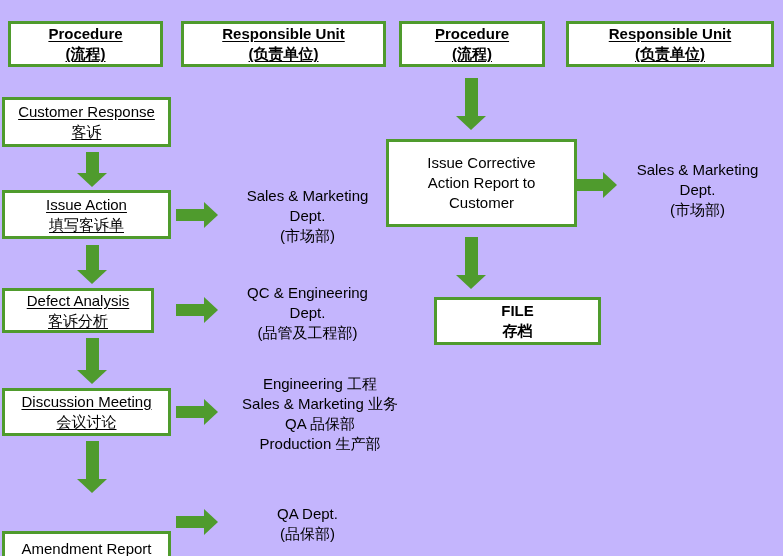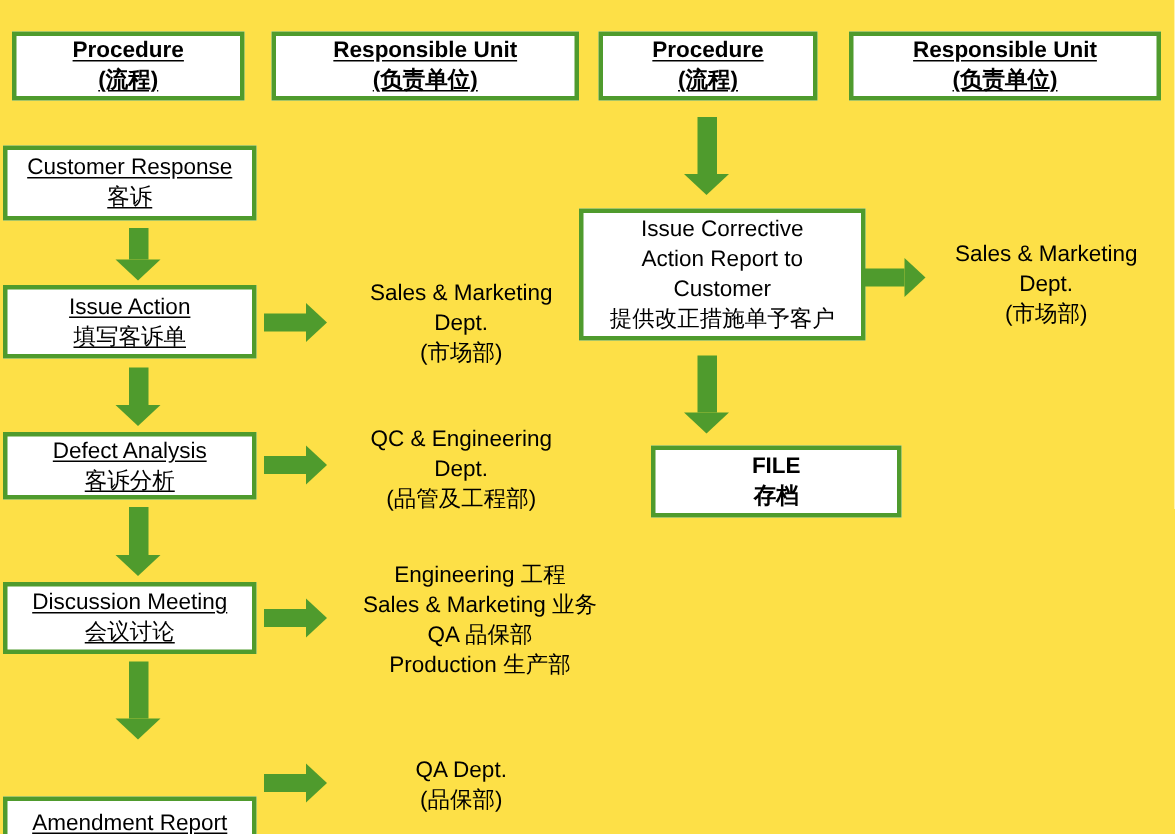--- a/index.html
+++ b/index.html
@@ -1,18 +1,18 @@
 <!DOCTYPE html>
 <html style="--green: #4F9B2D;"><head>
 <meta charset="utf-8">
 <style>
   * { box-sizing: border-box; margin: 0; padding: 0; }
   html, body { background: #ffffff; }
   body { font-family: "Liberation Sans", sans-serif; color: #000; }
-  .canvas { position: relative; width: 783px; height: 556px; background: #fde047; overflow: hidden; }
+  .canvas { position: relative; width: 783px; height: 556px; background: #c4b5fd; overflow: hidden; }
   .abs { position: absolute; }
   .box {
     border: 3px solid var(--green, #4F9B2D);
     background: #fff;
     display: flex; flex-direction: column;
     align-items: center; justify-content: center;
     text-align: center;
     font-size: 15px; line-height: 20px;
   }
   .hbox { font-weight: bold; }
@@ -82,21 +82,21 @@
     <div>Sales &amp; Marketing</div>
     <div>Dept.</div>
     <div>(市场部)</div>
   </div>
 
   <div class="arrow-down abs" style="left:77px; top:245px; height:39px;">
     <div class="shaft"></div>
     <div class="head"></div>
   </div>
 
-  <div class="box abs" style="left:2px; top:288px; width:169px; height:45px;">
+  <div class="box abs" style="left:2px; top:288px; width:152px; height:45px;">
     <span class="u">Defect Analysis</span>
     <span class="u">客诉分析</span>
   </div>
 
   <div class="arrow-right abs" style="left:176px; top:297px; width:42px;">
     <div class="shaft"></div>
     <div class="head"></div>
   </div>
 
   <div class="resp abs" style="left:210px; top:283px; width:195px;">
@@ -149,21 +149,20 @@
 
   <div class="arrow-down abs" style="left:456px; top:78px; height:52px;">
     <div class="shaft"></div>
     <div class="head"></div>
   </div>
 
   <div class="box abs" style="left:386px; top:139px; width:191px; height:88px;">
     <span>Issue Corrective</span>
     <span>Action Report to</span>
     <span>Customer</span>
-    <span>提供改正措施单予客户</span>
   </div>
 
   <div class="arrow-right abs" style="left:575px; top:172px; width:42px;">
     <div class="shaft"></div>
     <div class="head"></div>
   </div>
 
   <div class="resp abs" style="left:610px; top:160px; width:175px;">
     <div>Sales &amp; Marketing</div>
     <div>Dept.</div>

